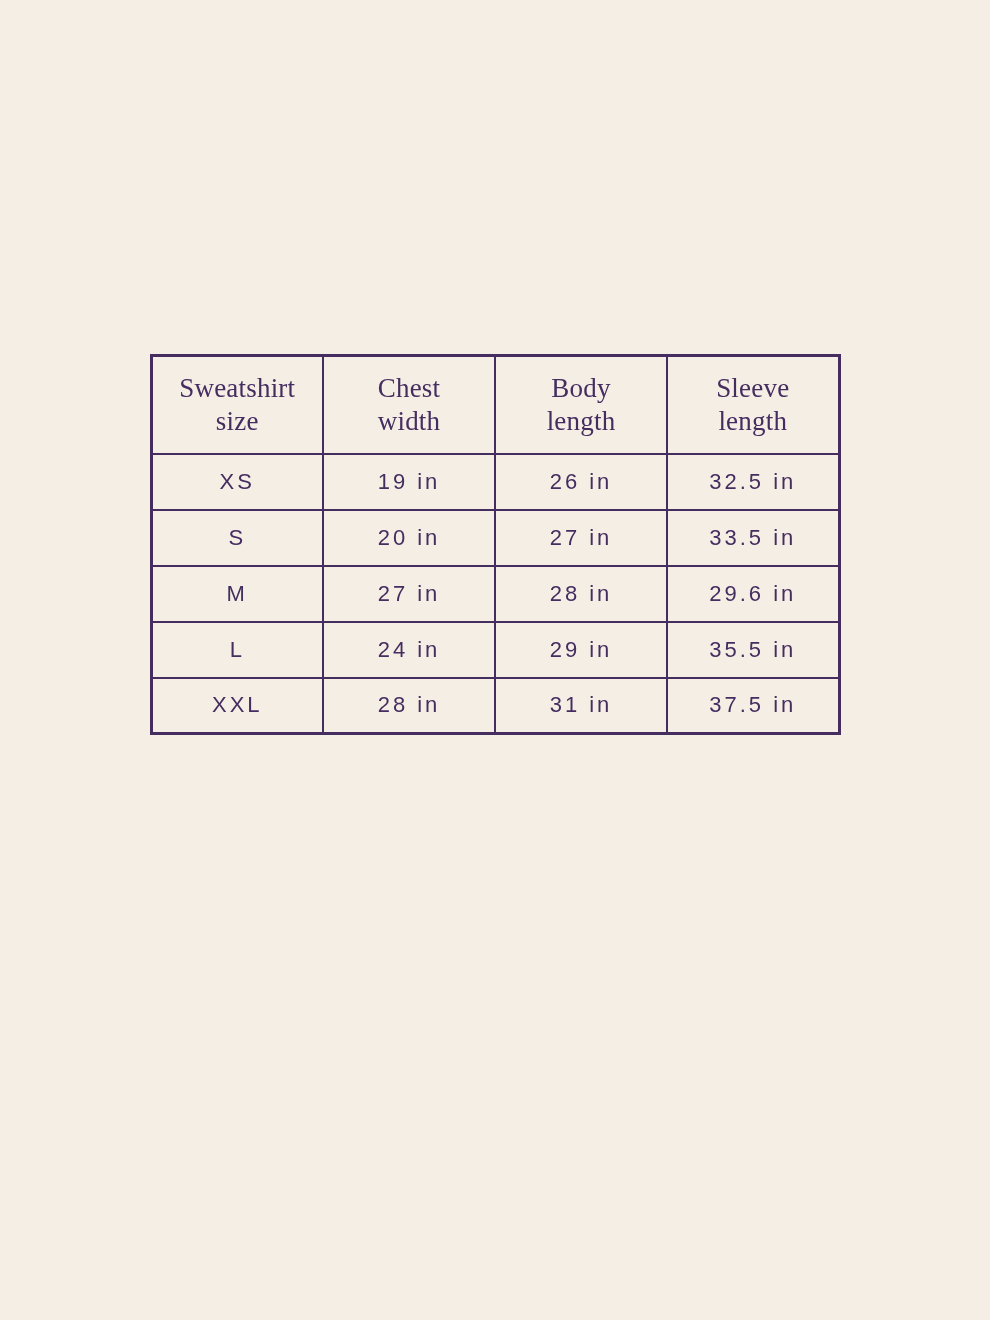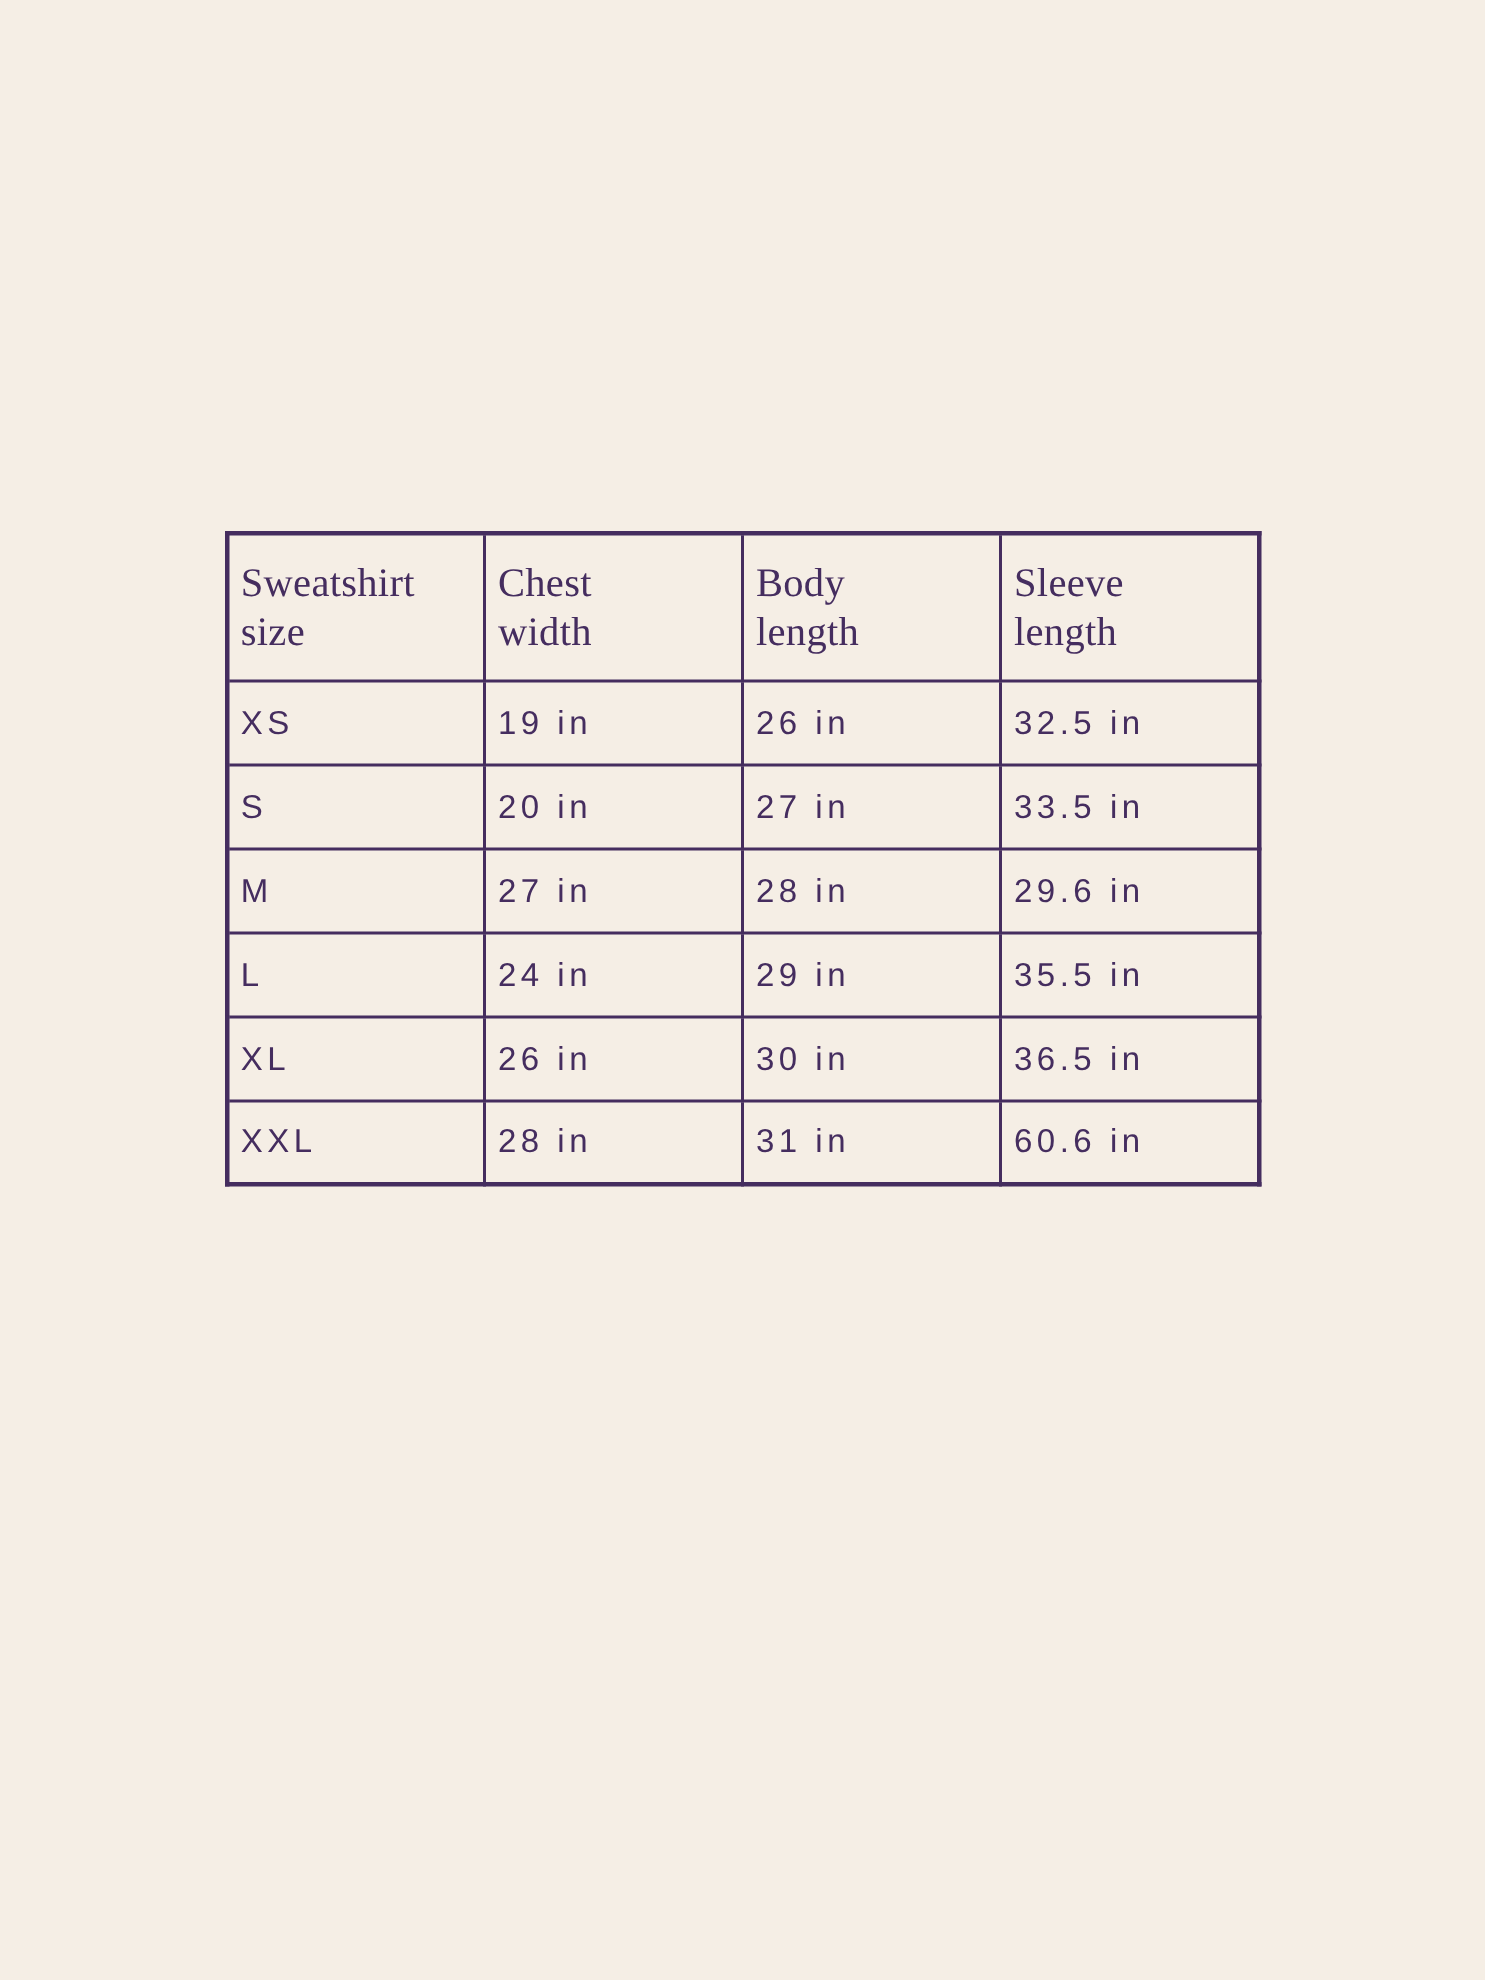--- a/index.html
+++ b/index.html
@@ -23,21 +23,21 @@
   }
   table.size-table {
     border-collapse: collapse;
     margin: 0 auto;
     border: 3px solid var(--ink);
     background: var(--background);
   }
   .size-table th,
   .size-table td {
     border: 2px solid var(--ink);
-    text-align: left;
+    text-align: center;
     vertical-align: middle;
     color: var(--ink);
     padding: 0 8px;
   }
   .size-table th {
     width: 172px;
     height: 98px;
     font-family: "Liberation Serif", "DejaVu Serif", serif;
     font-weight: 400;
     font-size: 27px;
@@ -97,26 +97,20 @@
         <td>28 in</td>
         <td>29.6 in</td>
       </tr>
       <tr>
         <td>L</td>
         <td>24 in</td>
         <td>29 in</td>
         <td>35.5 in</td>
       </tr>
       <tr>
-        <td>XL</td>
-        <td>26 in</td>
-        <td>30 in</td>
-        <td>36.5 in</td>
-      </tr>
-      <tr>
         <td>XXL</td>
         <td>28 in</td>
         <td>31 in</td>
-        <td>60.6 in</td>
+        <td>37.5 in</td>
       </tr>
     </tbody>
   </table>
 </div>
 
 </body></html>

